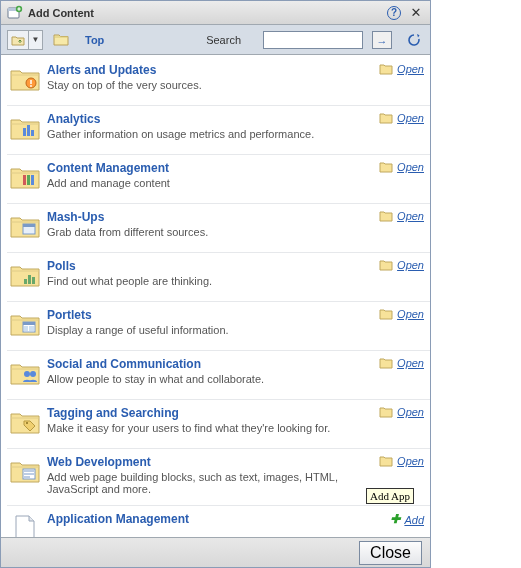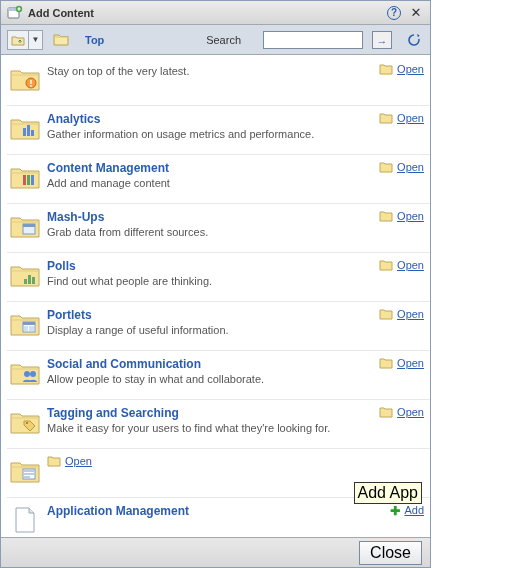--- a/index.html
+++ b/index.html
@@ -28,27 +28,27 @@
 .list::-webkit-scrollbar { width: 16px; }
 .list::-webkit-scrollbar-track { background: #e8e8e8; border-left: 1px solid #c0c6cd; }
 .list::-webkit-scrollbar-thumb { background: #c4cbd5; border: 1px solid #8a9cb6; }
 .list::-webkit-scrollbar-button { background: #d8dde4; border: 1px solid #8a9cb6; height: 16px; display: block; }
 .item { display: flex; align-items: flex-start; padding: 6px 4px 10px 2px; border-bottom: 1px solid #e6e8eb; }
 .item:last-child { border-bottom: none; }
 .item-icon { width: 32px; height: 32px; flex-shrink: 0; margin-right: 6px; display: flex; align-items: center; justify-content: center; }
 .item-body { flex: 1; min-width: 0; }
 .item-title { color: #2a5db0; font-weight: bold; font-size: 12px; cursor: pointer; display: inline-block; }
 .item-desc { color: #555; margin-top: 2px; }
-.item-action { display: flex; align-items: flex-start; gap: 4px; color: #2a5db0; cursor: pointer; padding-top: 0; flex-shrink: 0; margin-right: 2px; }
+.item-action { display: flex; align-items: flex-end; gap: 4px; color: #2a5db0; cursor: pointer; padding-top: 0; flex-shrink: 0; margin-right: 2px; font-style: italic; }
 .item-action .small-folder { width: 14px; height: 12px; }
 .item-action .plus { color: #2aa02a; font-weight: bold; font-size: 12px; }
 .action-text { text-decoration: underline; }
 .footer { height: 30px; background: linear-gradient(to bottom, #e8e8e8, #d8d8d8); border-top: 1px solid #a0a8b0; display: flex; align-items: center; justify-content: flex-end; padding: 0 8px; }
 .close-btn { padding: 2px 10px; border: 1px solid #7a8aa0; background: linear-gradient(to bottom, #fdfdfd, #e4e6ea); cursor: pointer; font-size: 16px; }
-.tooltip { position: absolute; right: 8px; bottom: 33px; background: #ffffe1; border: 1px solid #333; padding: 1px 3px; font-size: 16px; color: #000; white-space: nowrap; }
+.tooltip { position: absolute; right: 16px; bottom: 33px; background: #ffffe1; border: 1px solid #333; padding: 1px 3px; font-size: 11px; color: #000; white-space: nowrap; font-family: Liberation Serif, serif; }
 svg { display: block; }
 </style>
 </head>
 <body>
 
 <div class="dialog">
 
   <div class="titlebar">
     <span class="title-icon">
       <svg width="16" height="16" viewBox="0 0 16 16">
@@ -107,21 +107,21 @@
         <div class="item">
           <div class="item-icon">
             <svg width="32" height="28" viewBox="0 0 32 28">
     <path d="M2 6h9l2 2h17v17H2z" fill="#f7e29a" stroke="#c0a85e"></path>
     <path d="M2 10h28" stroke="#e0cc88"></path>
     <circle cx="22" cy="18" r="5" fill="#ff9a3a" stroke="#c06a1a"></circle>
               <path d="M22 15v4" stroke="#fff" stroke-width="1.5"></path>
               <circle cx="22" cy="21" r="0.9" fill="#fff"></circle>
   </svg>
           </div>
-          <div class="item-body"><div class="item-desc">Stay on top of the very latest.</div></div>
+          <div class="item-body"><a class="item-title">Alerts and Updates</a><div class="item-desc">Stay on top of the very sources.</div></div>
           <div class="item-action">
             <span class="small-folder">
               <svg width="14" height="12" viewBox="0 0 14 12">
                 <path d="M1 2h4l1 1h7v8H1z" fill="#f7e29a" stroke="#c0a85e"></path>
               </svg>
             </span>
             <span class="action-text">Open</span>
           </div>
         </div>
         <div class="item">
@@ -266,20 +266,21 @@
         </div>
         <div class="item">
           <div class="item-icon">
             <svg width="32" height="28" viewBox="0 0 32 28">
     <path d="M2 6h9l2 2h17v17H2z" fill="#f7e29a" stroke="#c0a85e"></path>
     <path d="M2 10h28" stroke="#e0cc88"></path>
     <rect x="14" y="12" width="12" height="10" fill="#fff" stroke="#7a9ac8"></rect>
               <path d="M15 14h10M15 17h10M15 20h6" stroke="#7a9ac8"></path>
   </svg>
           </div>
+          <div class="item-body"><a class="item-title">Web Development</a><div class="item-desc">Add web page building blocks, such as text, images, HTML, JavaScript and more.</div></div>
           <div class="item-action">
             <span class="small-folder">
               <svg width="14" height="12" viewBox="0 0 14 12">
                 <path d="M1 2h4l1 1h7v8H1z" fill="#f7e29a" stroke="#c0a85e"></path>
               </svg>
             </span>
             <span class="action-text">Open</span>
           </div>
         </div>
         <div class="item">

